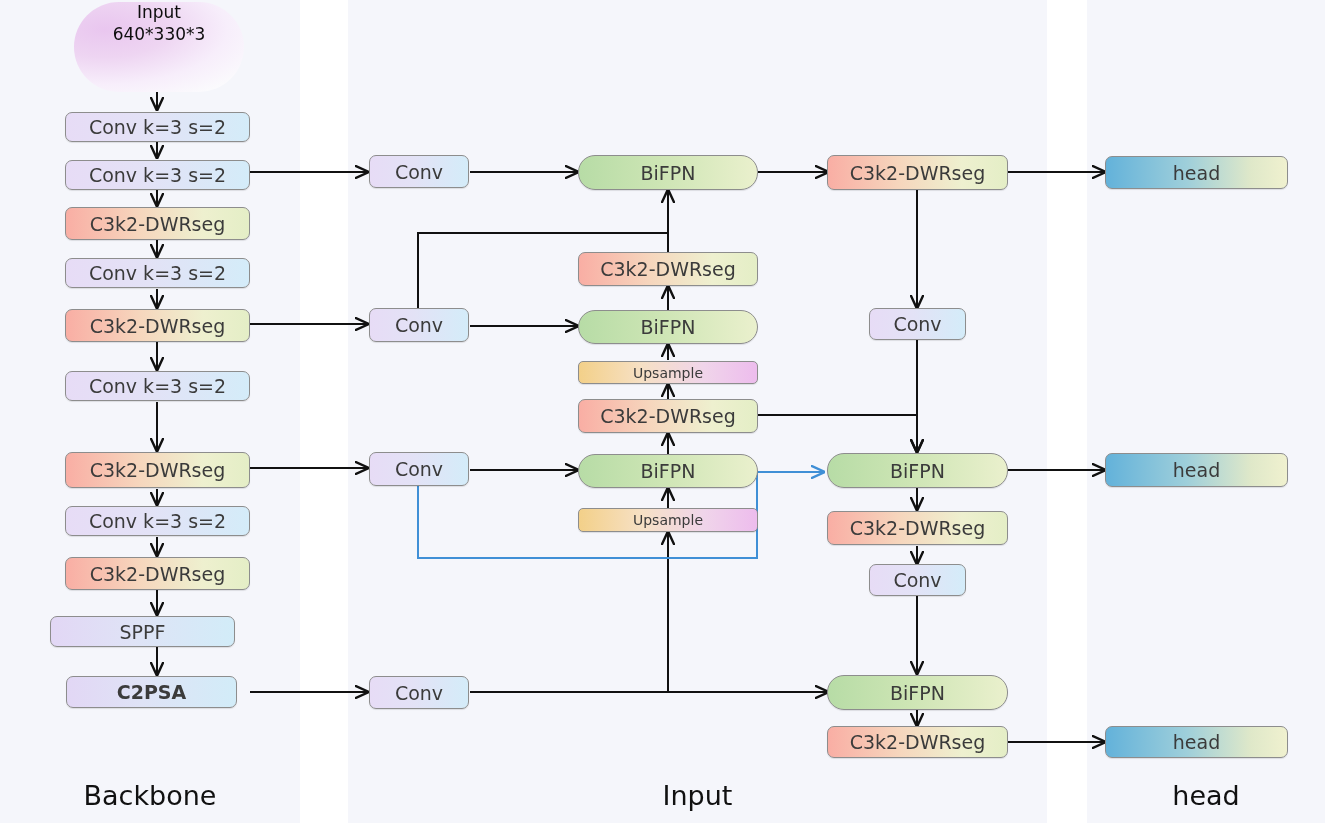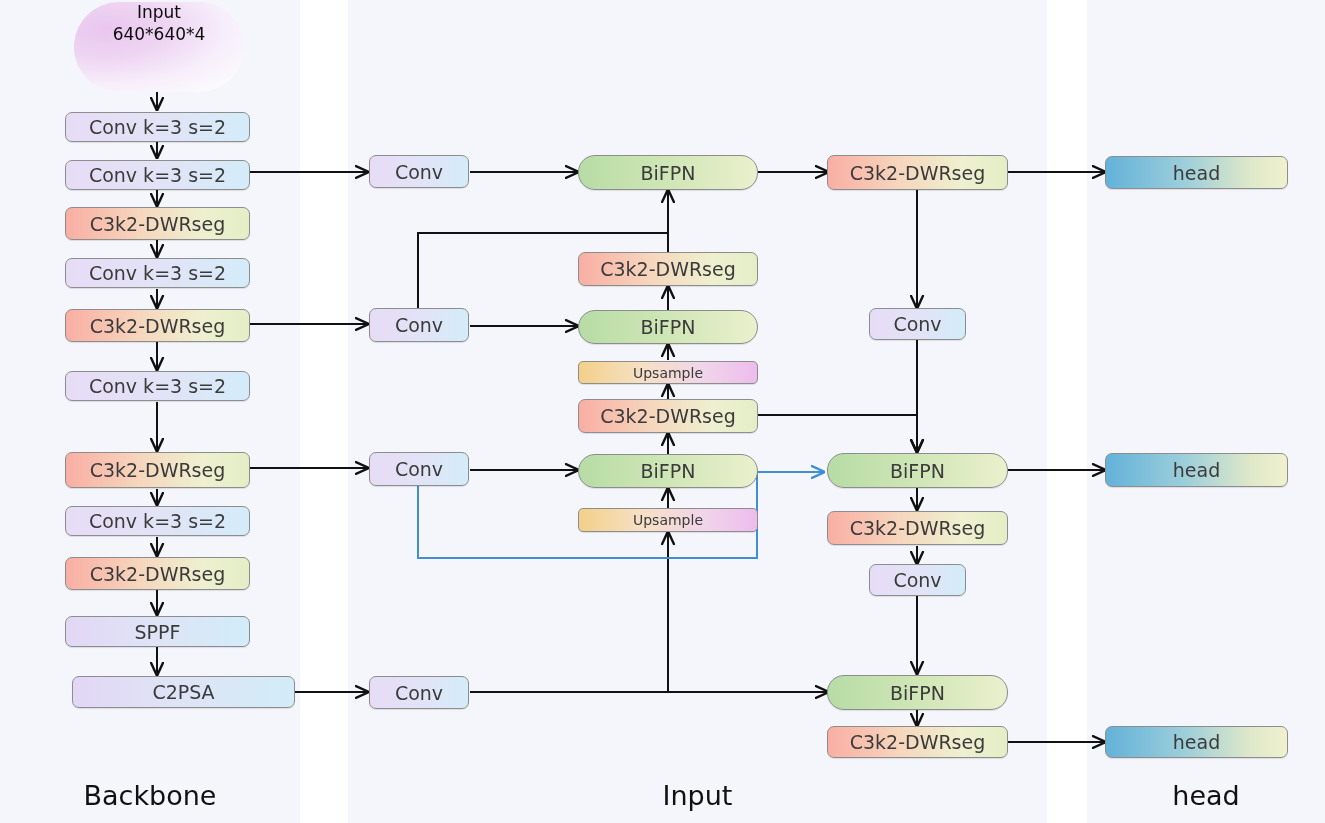--- a/index.html
+++ b/index.html
@@ -105,21 +105,21 @@
     </g>
 
     <g stroke="#3f8fd6" stroke-width="2" fill="none">
       <path d="M418,486 L418,558 L757,558 L757,472 L824,472" marker-end="url(#ahb)"></path>
     </g>
   </svg>
 
   <div id="node-input" style="left:74px;top:2px;width:170px;height:90px;">
     <div>
       <div>Input</div>
-      <div>640*640*4</div>
+      <div>640*330*3</div>
     </div>
   </div>
 
   <div class="node n-conv" style="left:65px;top:112px;width:185px;height:30px;">
     <span>Conv k=3 s=2</span>
     </div>
   <div class="node n-conv" style="left:65px;top:160px;width:185px;height:30px;">
     <span>Conv k=3 s=2</span>
     </div>
   <div class="node n-c3k2" style="left:65px;top:207px;width:185px;height:33px;">
@@ -136,24 +136,24 @@
     </div>
   <div class="node n-c3k2" style="left:65px;top:452px;width:185px;height:36px;">
     <span>C3k2-DWRseg</span>
     </div>
   <div class="node n-conv" style="left:65px;top:506px;width:185px;height:30px;">
     <span>Conv k=3 s=2</span>
     </div>
   <div class="node n-c3k2" style="left:65px;top:557px;width:185px;height:33px;">
     <span>C3k2-DWRseg</span>
     </div>
-  <div class="node n-sppf" style="left:65px;top:616px;width:185px;height:31px;">
+  <div class="node n-sppf" style="left:50px;top:616px;width:185px;height:31px;">
     <span>SPPF</span>
     </div>
-  <div class="node n-sppf" style="left:72px;top:676px;width:223px;height:32px;">
+  <div class="node n-sppf" style="left:66px;top:676px;width:171px;height:32px;font-weight:bold;">
     <span>C2PSA</span>
     </div>
 
   <div class="node n-conv" style="left:369px;top:155px;width:100px;height:33px;">
     <span>Conv</span>
     </div>
   <div class="node n-conv" style="left:369px;top:308px;width:100px;height:34px;">
     <span>Conv</span>
     </div>
   <div class="node n-conv" style="left:369px;top:452px;width:100px;height:34px;">

